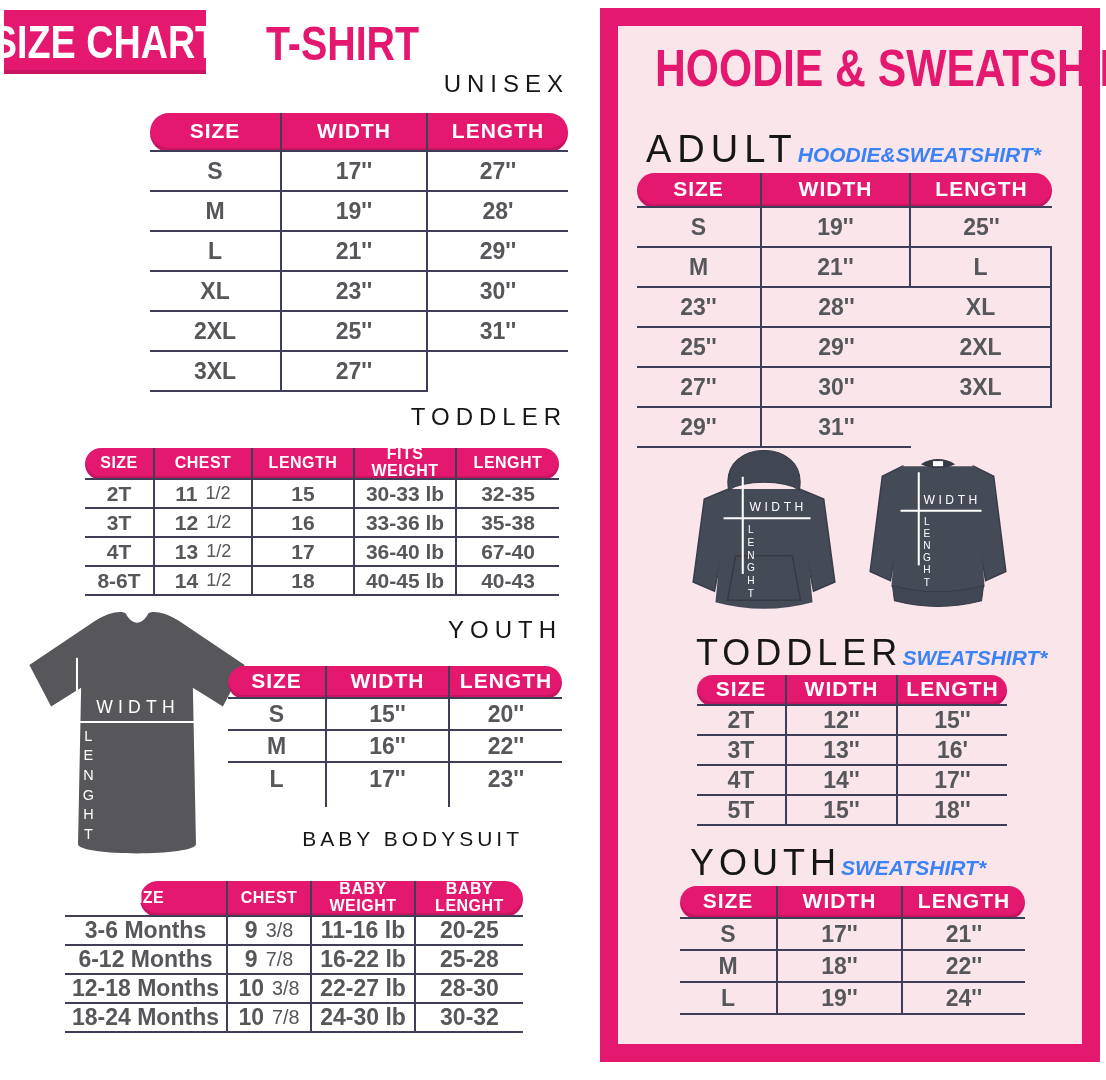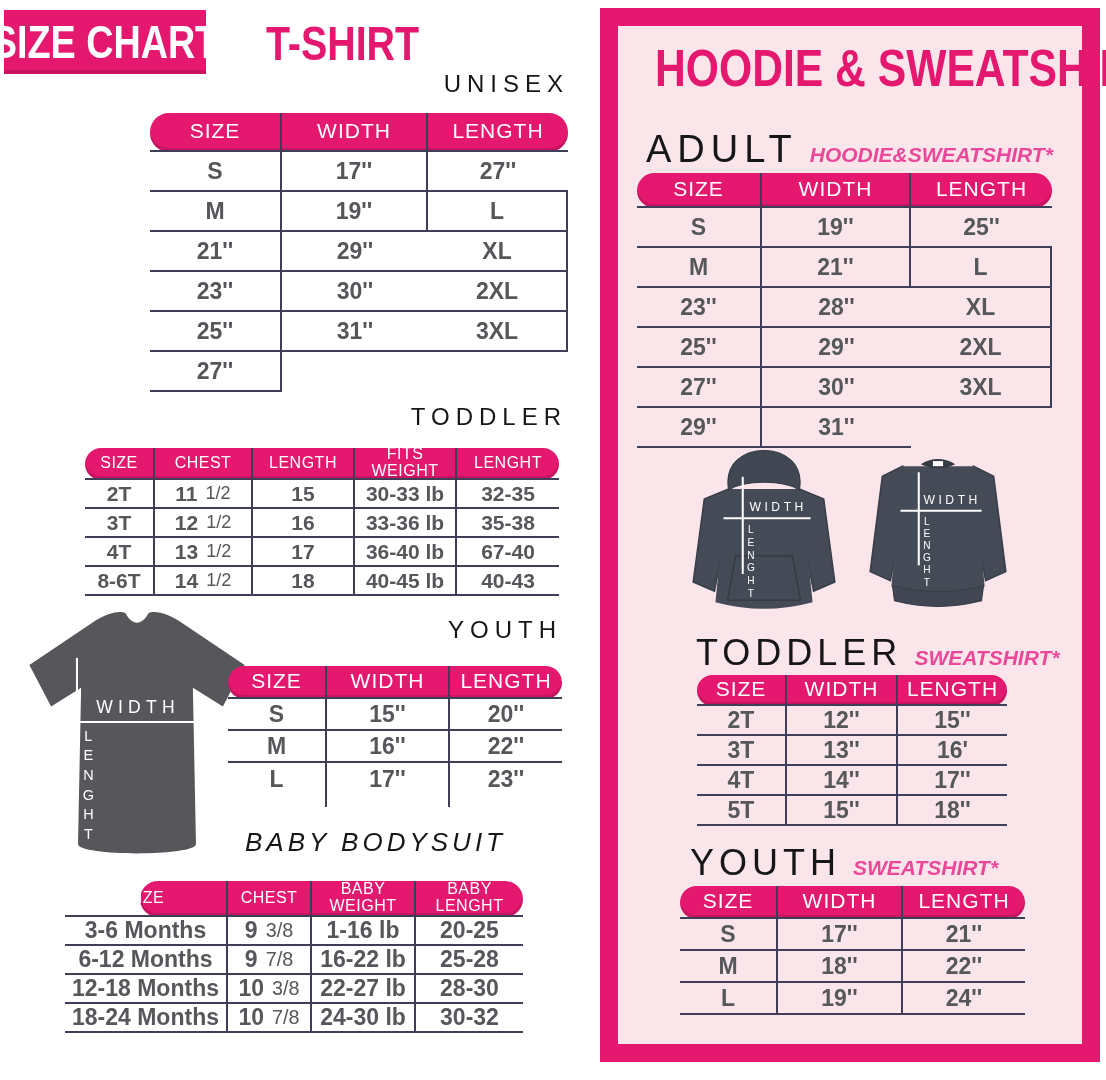--- a/index.html
+++ b/index.html
@@ -16,37 +16,37 @@
   .canvas{position:relative;width:1106px;height:1080px;background:#fff;overflow:hidden;}
 
   
   .cond{font-weight:700;display:inline-block;transform:scaleX(.82);transform-origin:left center;white-space:nowrap;letter-spacing:0;}
   .badge{position:absolute;left:4px;top:10px;width:202px;height:64px;background:var(--pink);
          display:flex;align-items:center;justify-content:center;box-shadow:inset 0 -4px 0 rgba(0,0,0,.12);}
   .badge .cond{color:#fff;font-size:46px;transform-origin:center;}
   .tshirt-title{position:absolute;left:266px;top:16px;color:var(--pink);font-size:48px;}
   .h-geo{position:absolute;color:var(--black);font-weight:400;letter-spacing:6px;font-size:24px;white-space:nowrap;}
   .h-geo.r{text-align:right;}
-  .sub-italic{font-style:italic;font-weight:700;font-size:21px;letter-spacing:0;color:#ec4899;}
-  .hrow{position:absolute;display:flex;align-items:baseline;gap:12px;white-space:nowrap;}
+  .sub-italic{font-style:italic;font-weight:700;font-size:21px;letter-spacing:0;color:#3b82f6;}
+  .hrow{position:absolute;display:flex;align-items:baseline;white-space:nowrap;}
   .panel-title{position:absolute;left:600px;top:38px;width:500px;text-align:center;color:var(--pink);font-size:52px;}
   .panel-title .cond{transform-origin:center;}
 
   
   .right-panel{position:absolute;left:600px;top:8px;width:500px;height:1054px;
                border:18px solid var(--pink);background:var(--light-pink);}
 
   
   .sztable{position:absolute;display:grid;}
   .sztable .hdr-pill{position:absolute;top:0;right:0;background:var(--pink);border-radius:19px;
                      box-shadow:inset 0 -4px 0 rgba(0,0,0,.12);z-index:0;}
   .sztable .c{position:relative;z-index:1;display:flex;align-items:center;justify-content:center;
               border-right:2px solid var(--line);}
   .sztable .c.colend{border-right:none;}
-  .sztable .hc{color:#fff;font-weight:400;font-size:21px;letter-spacing:1px;border-bottom:2px solid var(--line);
+  .sztable .hc{color:#fff;font-weight:700;font-size:21px;letter-spacing:1px;border-bottom:2px solid var(--line);
                text-align:center;line-height:1.05;}
   .sztable.small-hdr .hc{font-size:16px;letter-spacing:.5px;}
   .sztable .dc{color:var(--gray);font-weight:700;font-size:23px;border-bottom:2px solid var(--line);white-space:nowrap;}
   .sztable.t-small .dc{font-size:21px;}
   .sztable .dc .fr{font-weight:400;font-size:.86em;margin-left:8px;}
   .sztable.open-bottom .dc.lastrow{border-bottom:none;}
   .sztable .tc{border-right:2px solid var(--line);}
   .sztable .tc.colend{border-right:none;}
   .sztable.baby .hc:first-child{justify-content:flex-end;padding-right:16px;}
 
@@ -70,20 +70,21 @@
   <div class="sztable" style="left: 150px; top: 113px; width: 418px; grid-template-columns: 132px 146px 140px; grid-template-rows: 39px repeat(6, 40px);">
       <div class="hdr-pill" style="height: 39px; left: 0px;"></div>
       <div class="c hc">SIZE</div>
       <div class="c hc">WIDTH</div>
       <div class="c hc colend">LENGTH</div>
       <div class="c dc">S</div>
       <div class="c dc">17''</div>
       <div class="c dc colend">27''</div>
       <div class="c dc">M</div>
       <div class="c dc">19''</div>
+      <div class="c dc colend">28'</div>
       <div class="c dc">L</div>
       <div class="c dc">21''</div>
       <div class="c dc colend">29''</div>
       <div class="c dc">XL</div>
       <div class="c dc">23''</div>
       <div class="c dc colend">30''</div>
       <div class="c dc">2XL</div>
       <div class="c dc">25''</div>
       <div class="c dc colend">31''</div>
       <div class="c dc lastrow">3XL</div>
@@ -143,30 +144,30 @@
       <div class="c dc">16''</div>
       <div class="c dc colend">22''</div>
       <div class="c dc lastrow">L</div>
       <div class="c dc lastrow">17''</div>
       <div class="c dc colend lastrow">23''</div>
       <div class="tc"></div>
       <div class="tc"></div>
       <div class="tc colend"></div>
     </div>
 
-  <div class="h-geo r" style="right:600px;top:827px;font-size:26px;letter-spacing:4px;font-style:italic;">BABY BODYSUIT</div>
+  <div class="h-geo r" style="right:583px;top:827px;font-size:21px;letter-spacing:4px;">BABY BODYSUIT</div>
   <div class="sztable small-hdr baby" style="left: 65px; top: 881px; width: 458px; grid-template-columns: 163px 84px 104px 107px; grid-template-rows: 36px repeat(4, 29px);">
       <div class="hdr-pill" style="height: 36px; left: 75px;"></div>
       <div class="c hc">SIZE</div>
       <div class="c hc">CHEST</div>
       <div class="c hc">BABY WEIGHT</div>
       <div class="c hc colend">BABY LENGHT</div>
       <div class="c dc">3-6 Months</div>
       <div class="c dc">9<span class="fr">3/8</span></div>
-      <div class="c dc">1-16 lb</div>
+      <div class="c dc">11-16 lb</div>
       <div class="c dc colend">20-25</div>
       <div class="c dc">6-12 Months</div>
       <div class="c dc">9<span class="fr">7/8</span></div>
       <div class="c dc">16-22 lb</div>
       <div class="c dc colend">25-28</div>
       <div class="c dc">12-18 Months</div>
       <div class="c dc">10<span class="fr">3/8</span></div>
       <div class="c dc">22-27 lb</div>
       <div class="c dc colend">28-30</div>
       <div class="c dc lastrow">18-24 Months</div>

